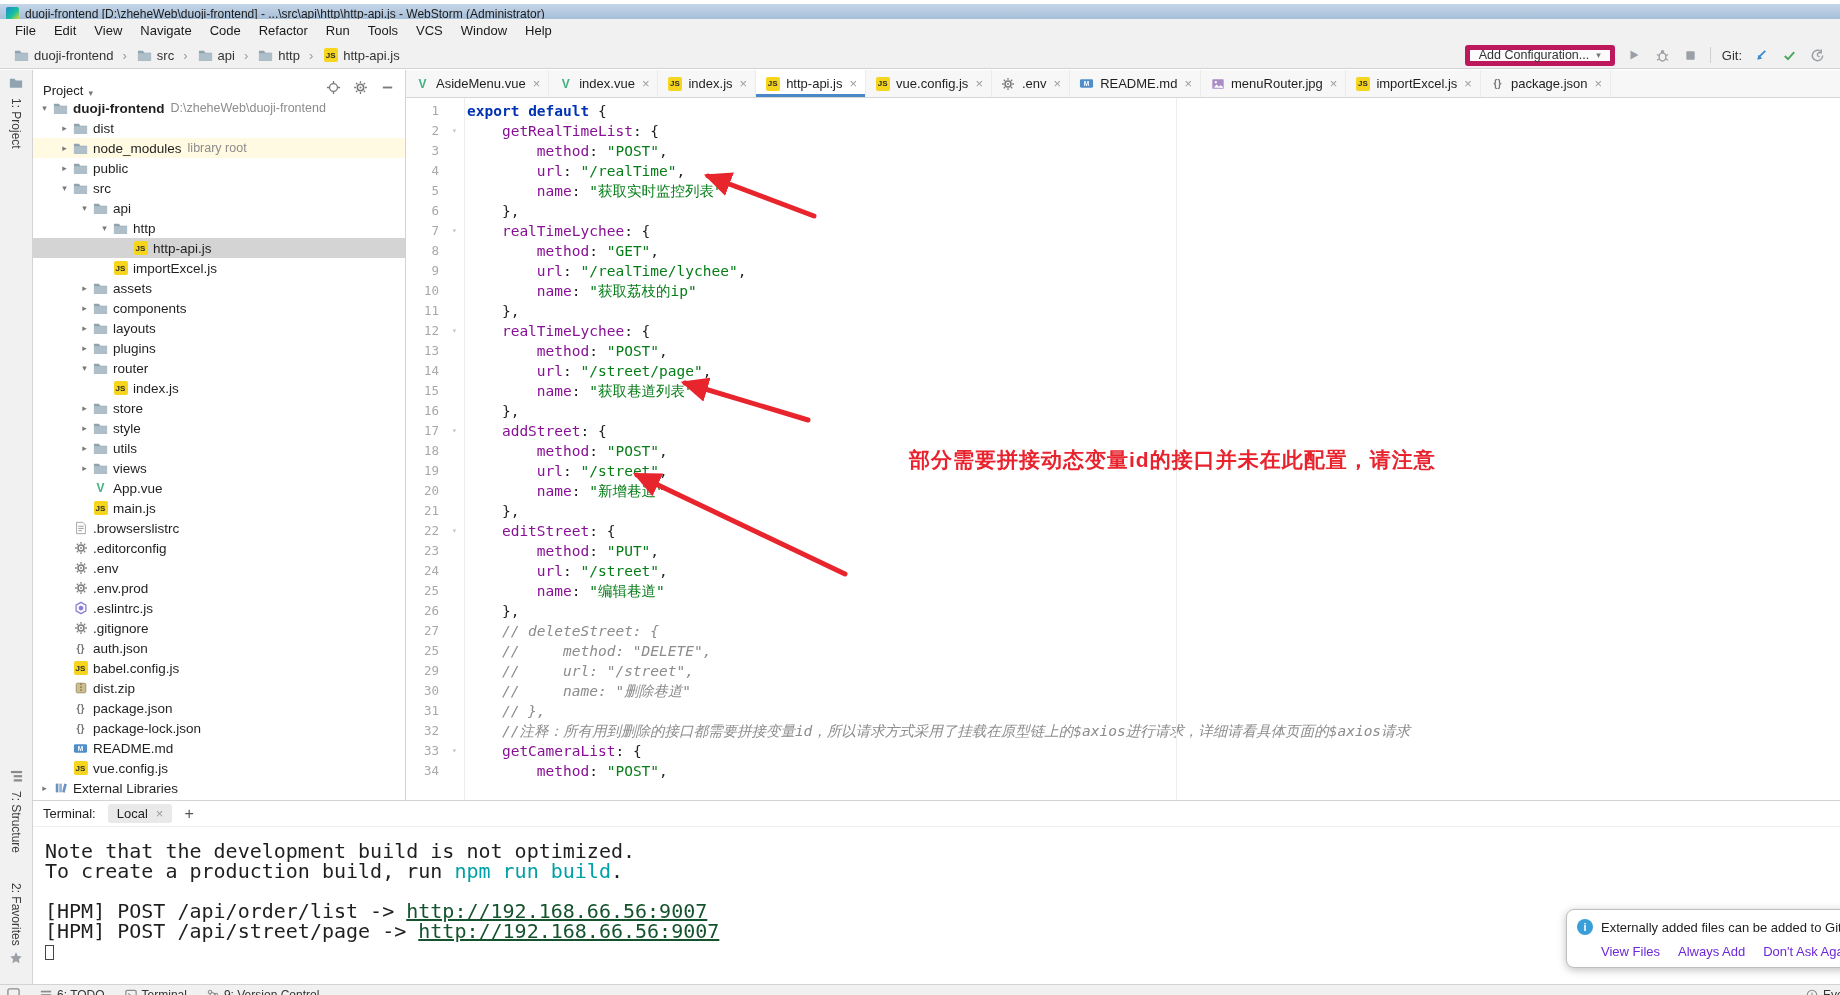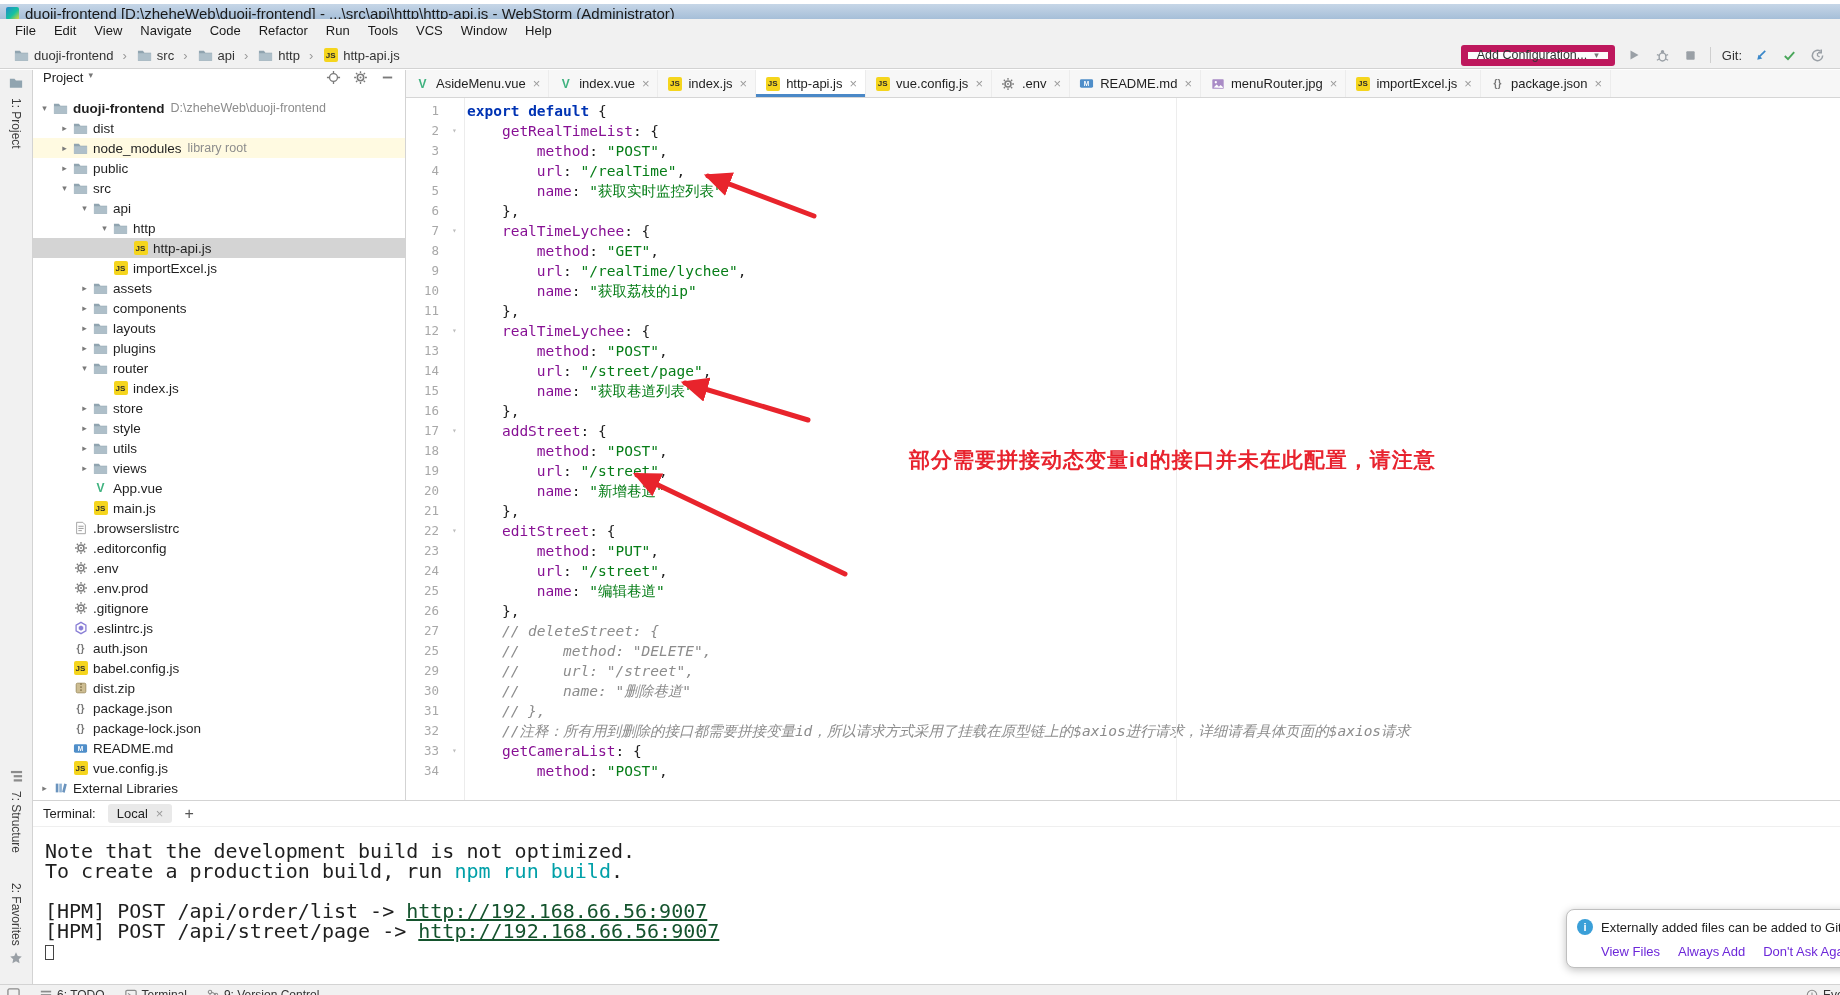--- a/index.html
+++ b/index.html
@@ -1,47 +1,47 @@
 <!DOCTYPE html>
 <html><head>
 <meta charset="utf-8">
 <style>
 *{box-sizing:border-box;margin:0;padding:0}
 body{font-family:"Liberation Sans",sans-serif;background:#fff}
 .app{position:relative;width:1840px;height:995px;overflow:hidden;background:#fff}
 
 
-.titlebar{position:absolute;top:4px;left:0;width:100%;height:19px;background:linear-gradient(#c6d6e7,#9db8d4);display:flex;align-items:center;gap:6px;padding:0 6px;font-size:15px;color:#1a1a1a;white-space:nowrap}
+.titlebar{position:absolute;top:4px;left:0;width:100%;height:19px;background:linear-gradient(#c6d6e7,#9db8d4);display:flex;align-items:center;gap:6px;padding:0 6px;font-size:12px;color:#1a1a1a;white-space:nowrap}
 .ws-logo{width:13px;height:13px;border-radius:2px;background:linear-gradient(135deg,#2787cb,#12c2a0 55%,#f5d42a);flex:0 0 13px}
 
 
 .menubar{position:absolute;top:19px;left:0;width:100%;height:23px;background:#f1f1f1;display:flex;align-items:center;padding-left:6px;font-size:13px;color:#1a1a1a}
 .menu-item{padding:2px 9px;border-radius:2px}
 
 
 .toolbar{position:absolute;top:42px;left:0;width:100%;height:27px;background:#f1f1f1;border-bottom:1px solid #d3d3d3;display:flex;align-items:center;font-size:13px;color:#333;padding:0 10px}
 .breadcrumb{display:flex;align-items:center;gap:3px;white-space:nowrap}
 .crumb{display:flex;align-items:center;gap:4px;padding:1px 3px}
 .crumb-sep{color:#999;margin:0 3px;font-size:13px}
 .toolbar-right{margin-left:auto;display:flex;align-items:center;gap:11px;padding-right:4px}
-.add-config{height:21px;padding:0 9px;border:7px solid #be185d;border-radius:3px;background:#fbfbfb;font-size:12.5px;color:#333;display:flex;align-items:center;gap:7px;font-family:"Liberation Sans",sans-serif}
+.add-config{height:21px;padding:0 9px;border:5px solid #be185d;border-radius:3px;background:#fbfbfb;font-size:12.5px;color:#333;display:flex;align-items:center;gap:7px;font-family:"Liberation Sans",sans-serif}
 .add-config .caret{font-size:9px;color:#777}
 .tb-icon{width:17px;height:17px;display:inline-flex;align-items:center;justify-content:center}
 .tb-sep{width:1px;height:16px;background:#cfcfcf}
 .git-label{color:#333}
 
 
 .strip{position:absolute;top:70px;left:0;width:33px;height:914px;background:#f1f1f1;border-right:1px solid #d3d3d3;display:flex;flex-direction:column;align-items:center;padding-top:6px}
 .strip-label{display:flex;flex-direction:column;align-items:center;gap:5px;color:#3c3c3c;font-size:12px}
 .vtext{writing-mode:vertical-rl}
 .strip-bottom{margin-top:auto;display:flex;flex-direction:column;gap:30px;align-items:center;padding-bottom:16px}
 
 
 .project{position:absolute;top:70px;left:33px;width:373px;height:730px;background:#fff;border-right:1px solid #d3d3d3;overflow:hidden}
-.project-header{height:28px;display:flex;align-items:flex-start;padding:0 10px;font-size:13px;color:#222;gap:5px}
+.project-header{height:28px;display:flex;align-items:flex-end;padding:0 10px;font-size:13px;color:#222;gap:5px}
 .ph-caret{color:#777;font-size:9px}
 .ph-icons{margin-left:auto;display:flex;gap:12px;align-items:center}
 .tree-row{height:20px;display:flex;align-items:center;font-size:13.5px;color:#1f1f1f;white-space:nowrap}
 .tree-row.selected{background:#d4d4d4}
 .tree-row.highlight{background:#fffae1}
 .chev{width:15px;font-size:9px;color:#7a7a7a;text-align:center;flex:0 0 15px}
 .ficon{width:17px;height:16px;display:inline-flex;align-items:center;justify-content:center;flex:0 0 17px}
 .lbl{margin-left:4px}
 .lbl.b{font-weight:bold}
 .hint{color:#8c8c8c;font-size:12.5px;margin-left:6px}
@@ -494,36 +494,36 @@
               <circle cx="8" cy="8" r="1.1" fill="#7c7c7c"></circle>
               <path d="M8 1.2v2M8 12.8v2M1.2 8h2M12.8 8h2M3.2 3.2l1.4 1.4M11.4 11.4l1.4 1.4M12.8 3.2l-1.4 1.4M3.2 12.8l1.4-1.4" stroke="#7c7c7c" stroke-width="1.5"></path>
             </svg>
           </span>
           <span class="lbl">.env.prod</span>
         </div>
         <div class="tree-row" style="padding-left: 24px;">
           <span class="chev"></span>
           <span class="ficon">
             <svg width="14" height="14" viewBox="0 0 16 16">
+              <path d="M8 1.5l5.6 3.2v6.6L8 14.5l-5.6-3.2V4.7z" fill="none" stroke="#8a7fd6" stroke-width="1.5"></path>
+              <path d="M8 5l2.6 1.5v3L8 11 5.4 9.5v-3z" fill="#8a7fd6"></path>
+            </svg>
+          </span>
+          <span class="lbl">.eslintrc.js</span>
+        </div>
+        <div class="tree-row" style="padding-left: 24px;">
+          <span class="chev"></span>
+          <span class="ficon">
+            <svg width="14" height="14" viewBox="0 0 16 16">
               <circle cx="8" cy="8" r="3.4" fill="none" stroke="#7c7c7c" stroke-width="1.8"></circle>
               <circle cx="8" cy="8" r="1.1" fill="#7c7c7c"></circle>
               <path d="M8 1.2v2M8 12.8v2M1.2 8h2M12.8 8h2M3.2 3.2l1.4 1.4M11.4 11.4l1.4 1.4M12.8 3.2l-1.4 1.4M3.2 12.8l1.4-1.4" stroke="#7c7c7c" stroke-width="1.5"></path>
             </svg>
           </span>
           <span class="lbl">.gitignore</span>
-        </div>
-        <div class="tree-row" style="padding-left: 24px;">
-          <span class="chev"></span>
-          <span class="ficon">
-            <svg width="14" height="14" viewBox="0 0 16 16">
-              <path d="M8 1.5l5.6 3.2v6.6L8 14.5l-5.6-3.2V4.7z" fill="none" stroke="#8a7fd6" stroke-width="1.5"></path>
-              <path d="M8 5l2.6 1.5v3L8 11 5.4 9.5v-3z" fill="#8a7fd6"></path>
-            </svg>
-          </span>
-          <span class="lbl">.eslintrc.js</span>
         </div>
         <div class="tree-row" style="padding-left: 24px;">
           <span class="chev"></span>
           <span class="ficon">
             <span class="fi-json">{}</span>
           </span>
           <span class="lbl">auth.json</span>
         </div>
         <div class="tree-row" style="padding-left: 24px;">
           <span class="chev"></span>

